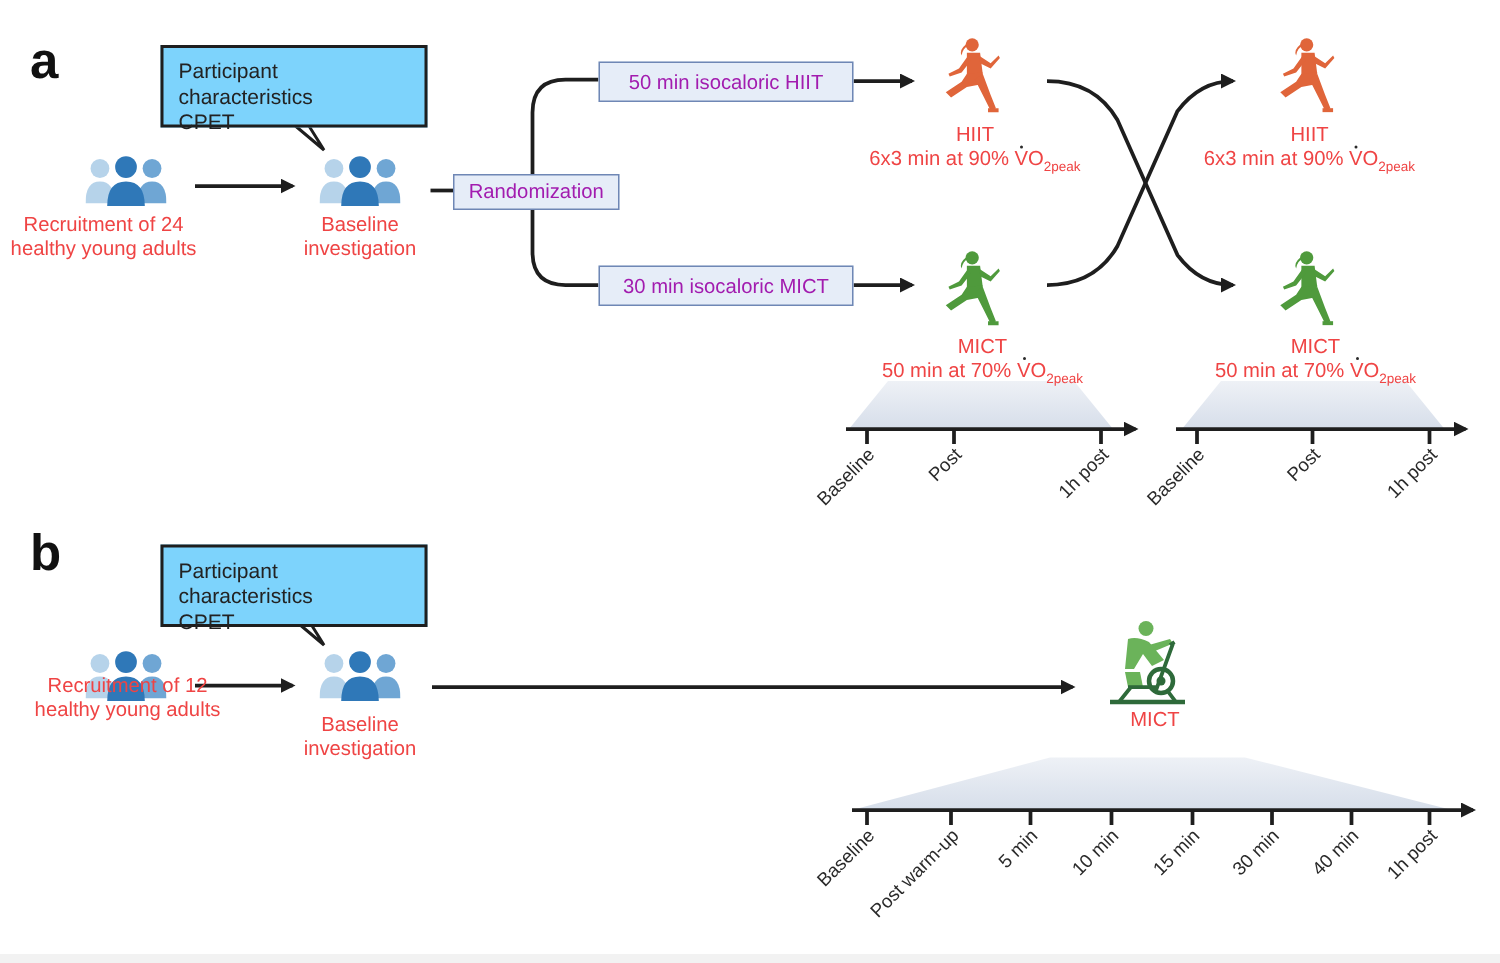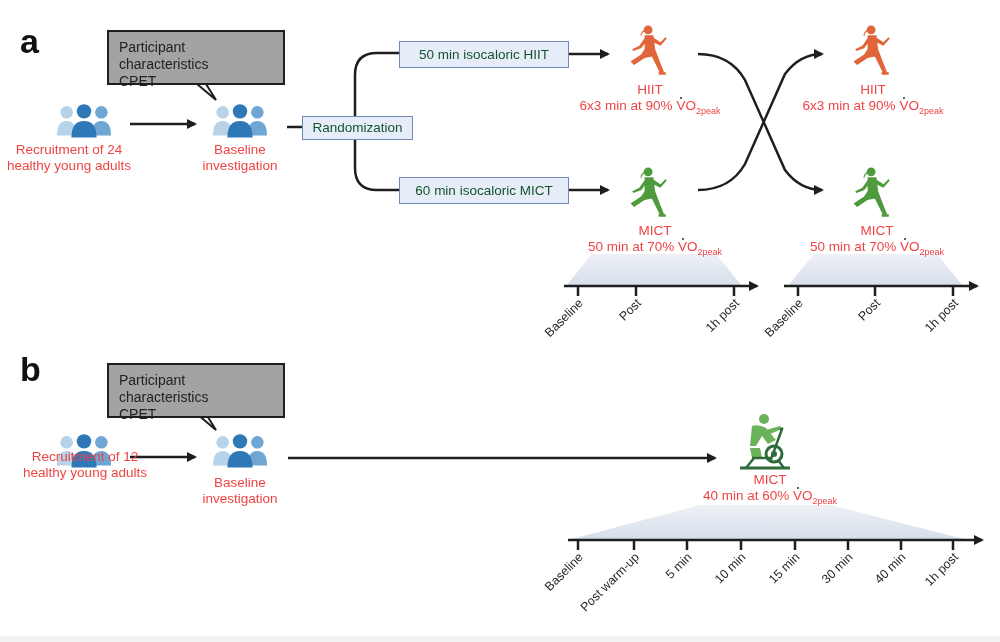--- a/index.html
+++ b/index.html
@@ -1,21 +1,21 @@
 <!DOCTYPE html>
 <html><head>
 <meta charset="utf-8">
 <style>
   html,body{margin:0;padding:0;background:#fff;}
   body{width:1000px;height:642px;position:relative;overflow:hidden;font-family:"Liberation Sans",sans-serif;color:#222;}
   .abs{position:absolute;}
   .panel-letter{font-weight:bold;font-size:34px;color:#111;}
-  .callout{border:2px solid #1e1e1e;background:#a3a3a3;font-size:14px;line-height:17px;padding:7px 10px;box-sizing:border-box;}
+  .callout{border:2px solid #1e1e1e;background:#7dd3fc;font-size:14px;line-height:17px;padding:7px 10px;box-sizing:border-box;}
   .cap{font-size:13.5px;line-height:16px;text-align:center;color:#ef4444;}
-  .box{border:1.5px solid #6f87b5;background:#e6edf8;font-size:13.5px;text-align:center;box-sizing:border-box;line-height:22px;color:#14532d;}
+  .box{border:1.5px solid #6f87b5;background:#e6edf8;font-size:13.5px;text-align:center;box-sizing:border-box;line-height:22px;color:#a21caf;}
   .tick-label{font-size:12.5px;color:#2a2a2a;white-space:nowrap;transform-origin:right center;transform:rotate(-45deg);text-align:right;}
   sub{font-size:9px;margin-top:20px;}
   .vdot{position:relative;display:inline-block;text-align:right;}
   .vdot::before{content:"";position:absolute;left:4px;top:-1px;width:2px;height:2px;background:#2a2a2a;border-radius:50%;}
   svg{position:absolute;left:0;top:0;}
   .footer{position:absolute;left:0;bottom:0;width:1000px;height:6px;background:#f2f2f2;}
 </style>
 </head>
 <body>
 
@@ -127,21 +127,21 @@
 <div class="abs cap" style="left:4px;top:142px;width:130px;">
   <div>Recruitment of 24</div>
   <div>healthy young adults</div>
 </div>
 <div class="abs cap" style="left:190px;top:142px;width:100px;">
   <div>Baseline</div>
   <div>investigation</div>
 </div>
 <div class="abs box" style="left:302px;top:116px;width:111px;height:24px;">Randomization</div>
 <div class="abs box" style="left:399px;top:41px;width:170px;height:27px;line-height:25px;">50 min isocaloric HIIT</div>
-<div class="abs box" style="left:399px;top:177px;width:170px;height:27px;line-height:25px;">60 min isocaloric MICT</div>
+<div class="abs box" style="left:399px;top:177px;width:170px;height:27px;line-height:25px;">30 min isocaloric MICT</div>
 
 <div class="abs cap" style="left:565px;top:82px;width:170px;">
   <div>HIIT</div>
   <div><span>6x3 min at 90% </span><span class="vdot">VO</span><sub>2peak</sub></div>
 </div>
 <div class="abs cap" style="left:788px;top:82px;width:170px;">
   <div>HIIT</div>
   <div><span>6x3 min at 90% </span><span class="vdot">VO</span><sub>2peak</sub></div>
 </div>
 <div class="abs cap" style="left:570px;top:223px;width:170px;">
@@ -160,21 +160,20 @@
 <div class="abs cap" style="left:20px;top:449px;width:130px;">
   <div>Recruitment of 12</div>
   <div>healthy young adults</div>
 </div>
 <div class="abs cap" style="left:190px;top:475px;width:100px;">
   <div>Baseline</div>
   <div>investigation</div>
 </div>
 <div class="abs cap" style="left:680px;top:472px;width:180px;">
   <div>MICT</div>
-  <div><span>40 min at 60% </span><span class="vdot">VO</span><sub>2peak</sub></div>
 </div>
 
 <div id="tick-labels">
     <div class="abs tick-label" style="right: 419px; top: 294px;">Baseline</div>
     <div class="abs tick-label" style="right: 361px; top: 294px;">Post</div>
     <div class="abs tick-label" style="right: 263px; top: 294px;">1h post</div>
     <div class="abs tick-label" style="right: 199px; top: 294px;">Baseline</div>
     <div class="abs tick-label" style="right: 122px; top: 294px;">Post</div>
     <div class="abs tick-label" style="right: 44px; top: 294px;">1h post</div>
     <div class="abs tick-label" style="right: 419px; top: 548px;">Baseline</div>

